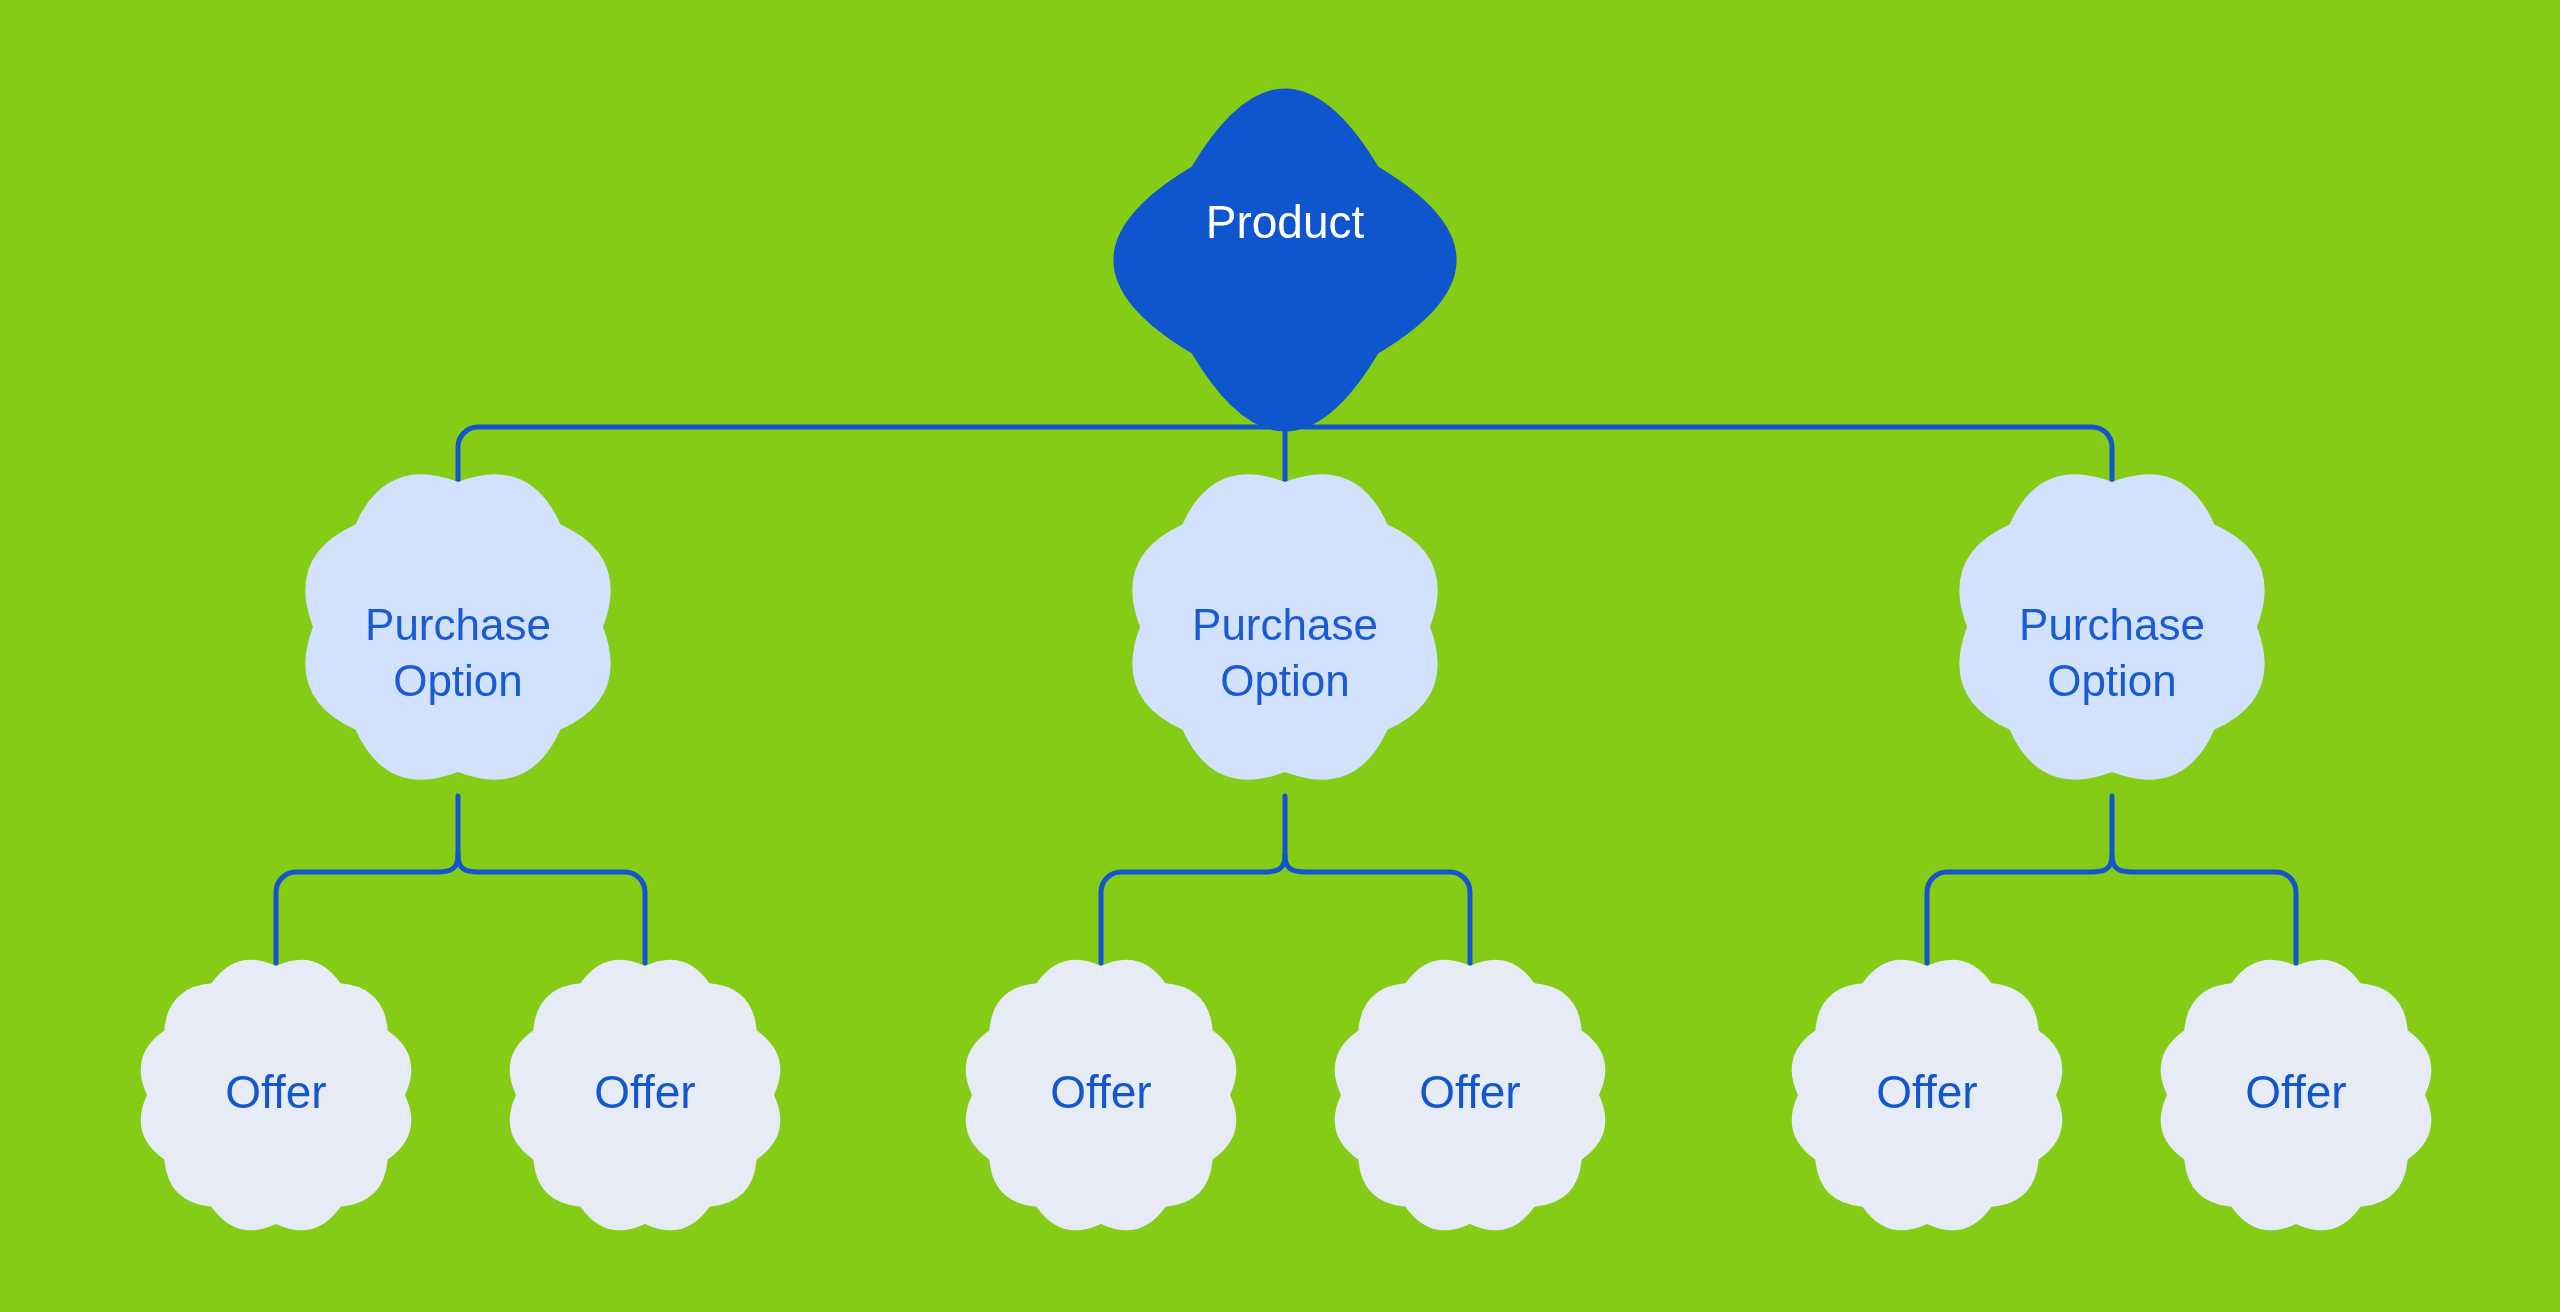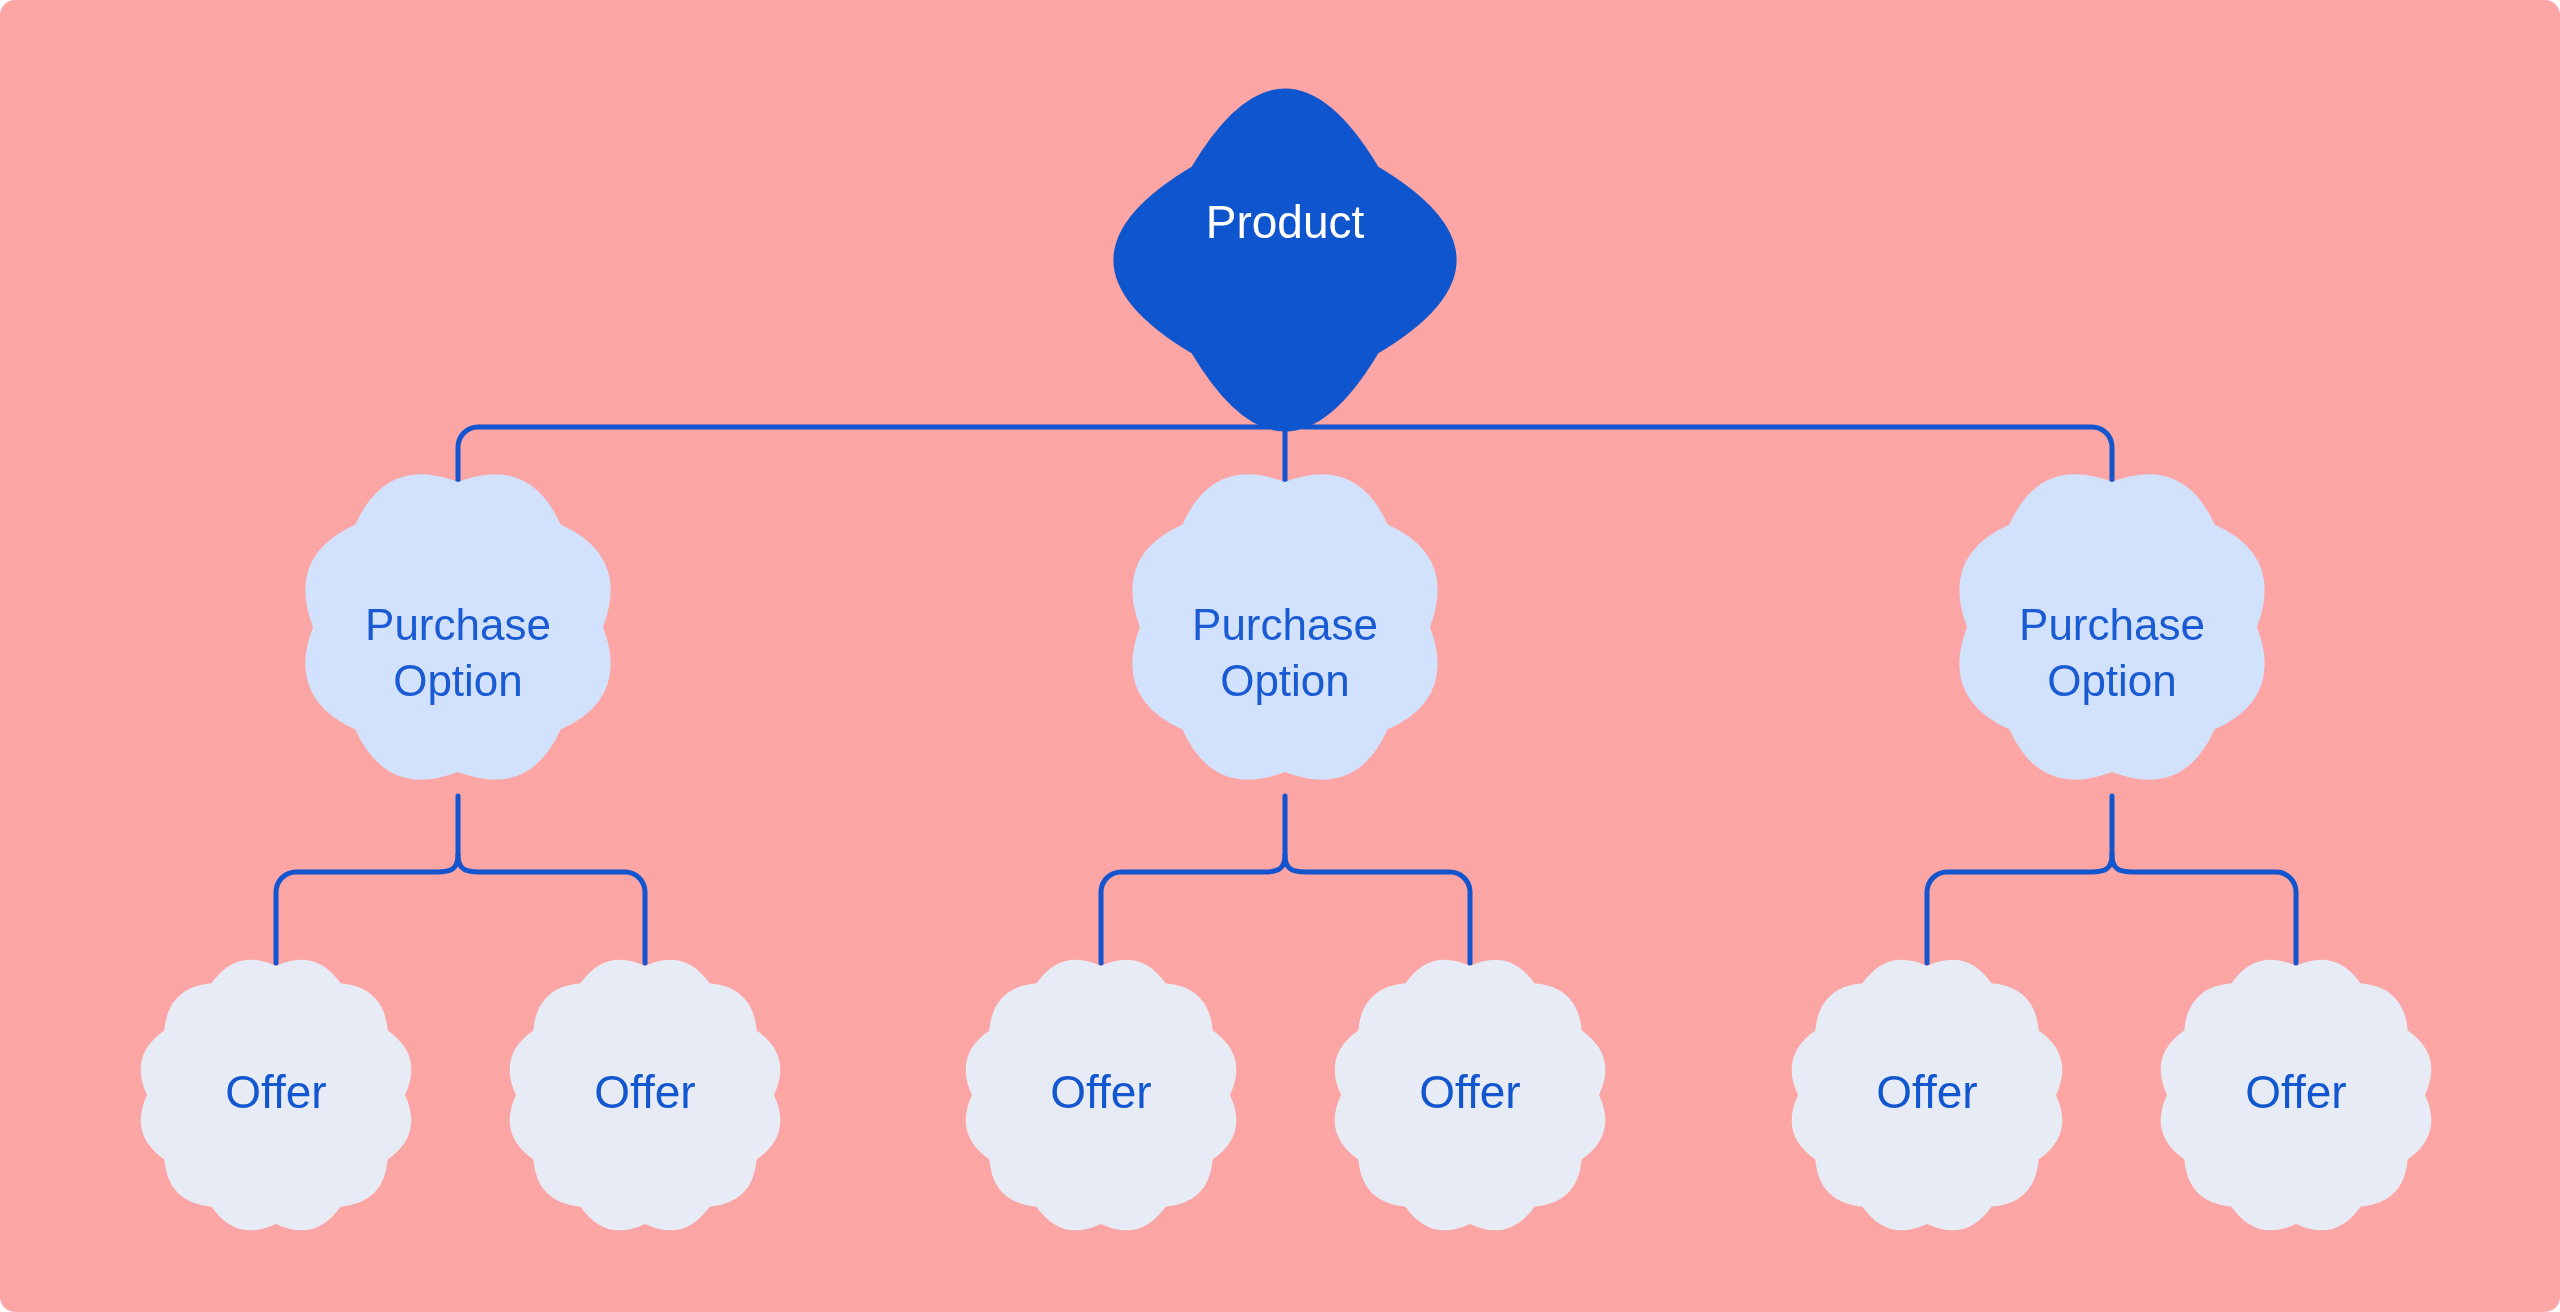--- a/index.html
+++ b/index.html
@@ -35,21 +35,21 @@
     user-select: none;
   }
   .label-root   { font-size: 46px; fill: #FFFFFF; }
   .label-mid    { font-size: 44px; fill: #1A5BD4; }
   .label-leaf   { font-size: 46px; fill: #1257CF; }
   .connector    { fill: none; stroke: #1355CE; stroke-width: 5; stroke-linecap: round; stroke-linejoin: round; }
 </style>
 </head>
 <body style="background: rgb(251, 252, 254);">
 
-<div id="diagram-root" style="background: #fca5a5; border-radius: 15px;">
+<div id="diagram-root" style="background: #84cc16;">
   <svg id="diagram-svg" viewBox="0 0 2560 1312" xmlns="http://www.w3.org/2000/svg">
 
     <g>
 
       <path class="connector" d="M 1285 352 L 1285 410
                C 1285 424 1292 427 1306 427
                L 2092 427 A 20 20 0 0 1 2112 447
                L 2112 519" stroke="#1355CE"></path>
       <path class="connector" d="M 1285 410
                C 1285 424 1278 427 1264 427

